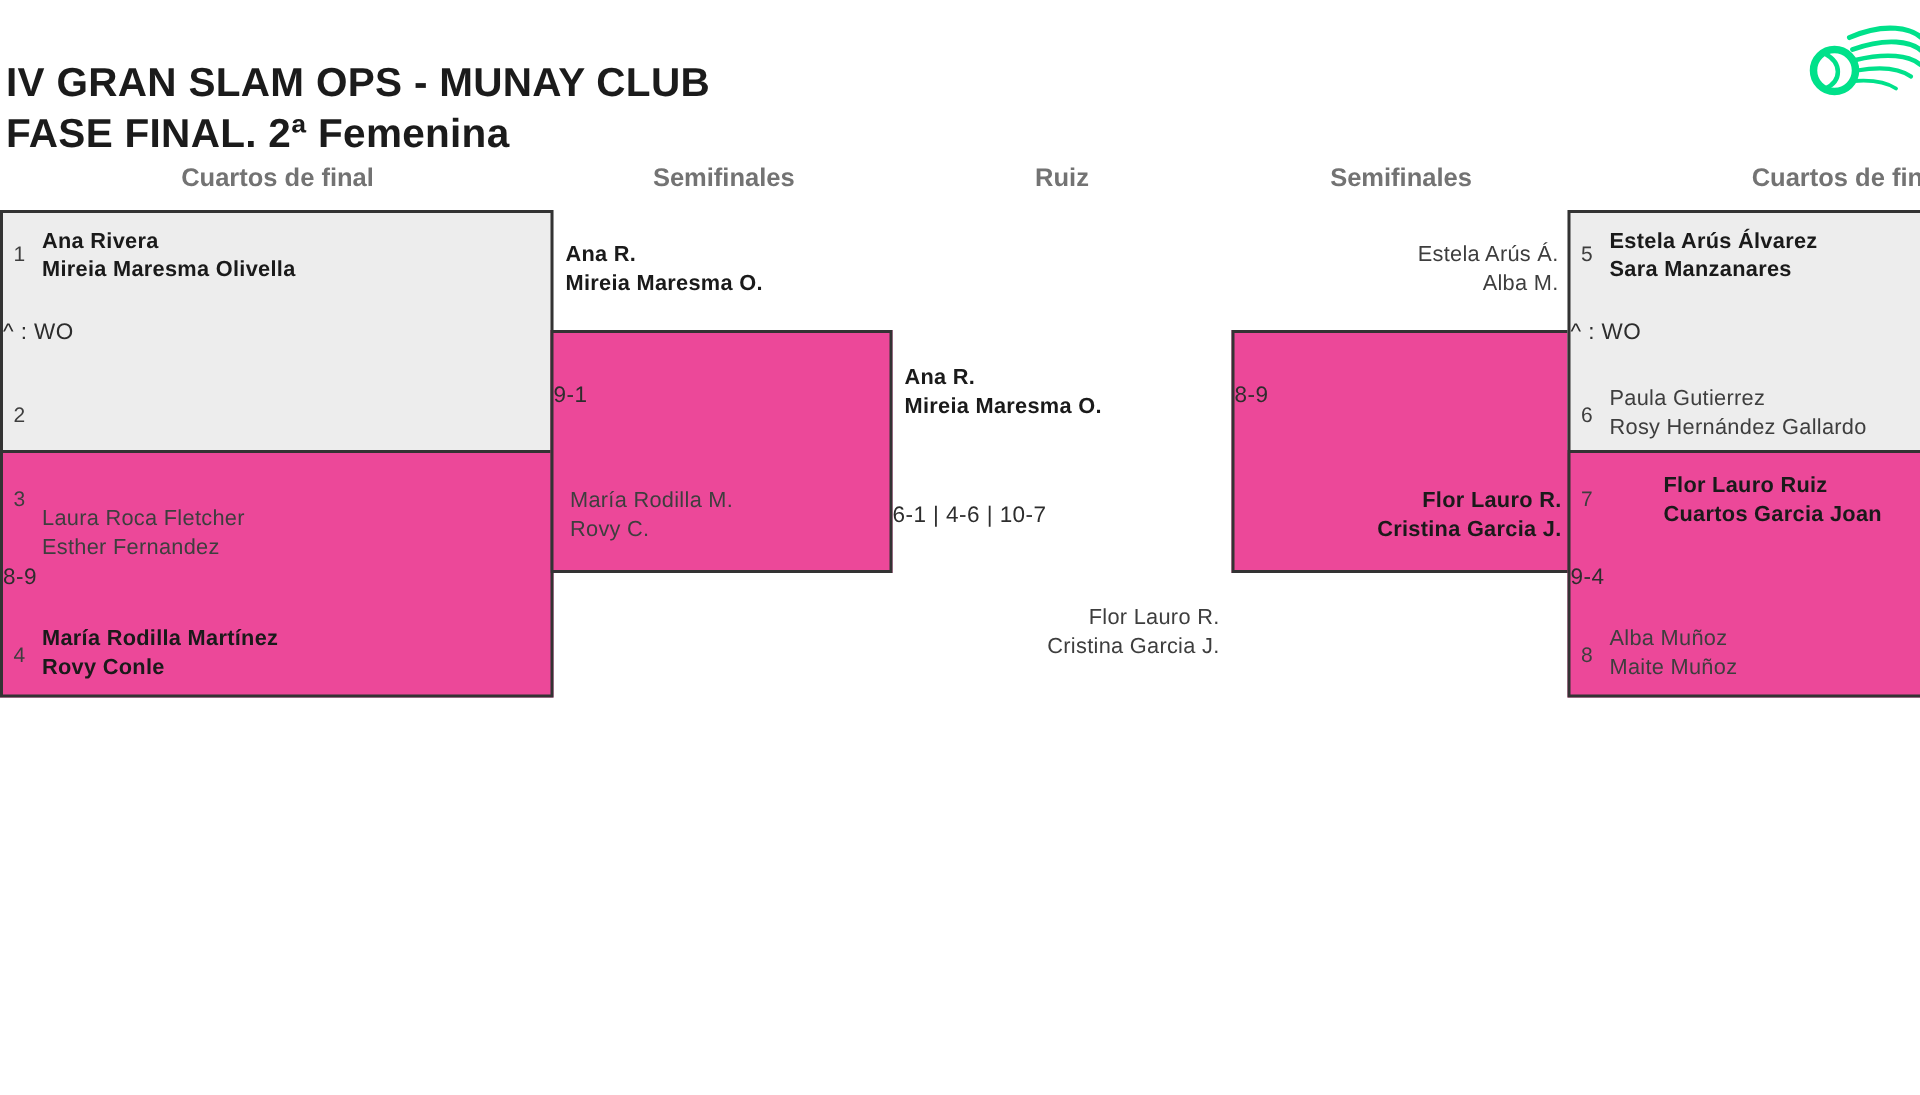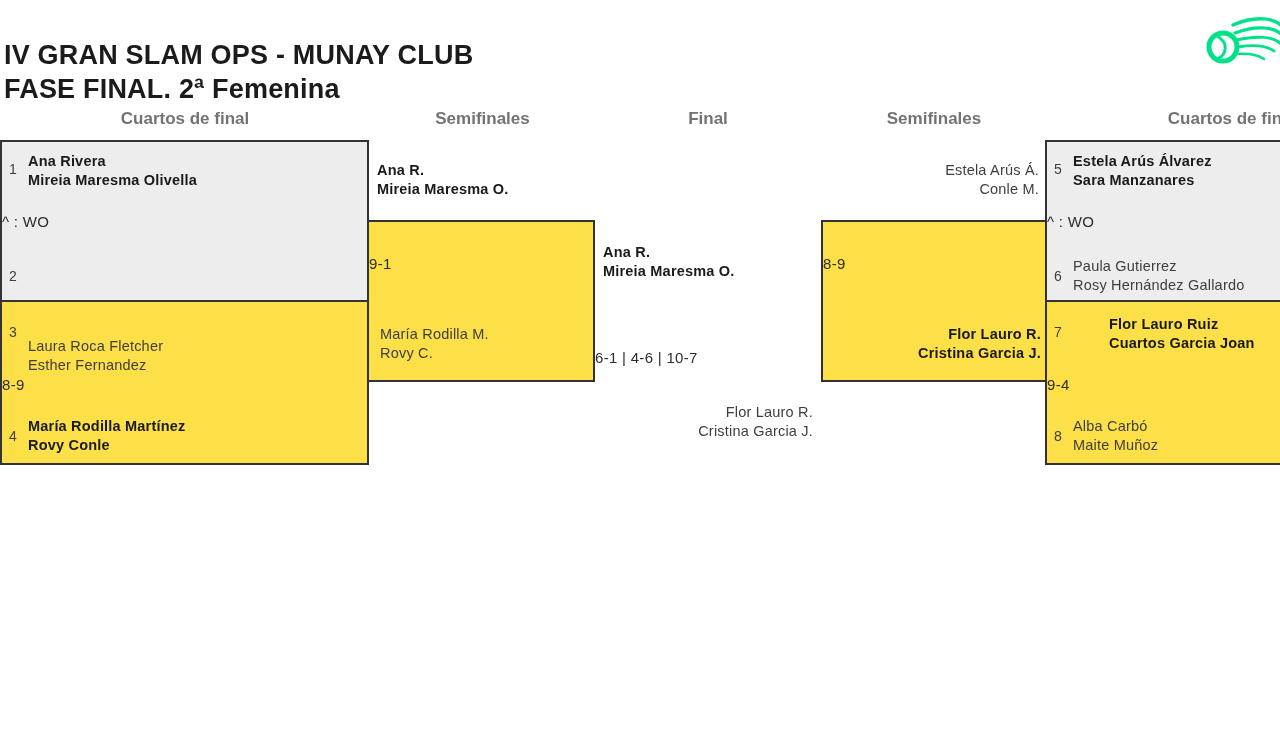--- a/index.html
+++ b/index.html
@@ -14,21 +14,21 @@
     position:absolute; left:4px; top:6px;
     font-size:27px; font-weight:700; line-height:34px; color:#1b1b1b;
     letter-spacing:0.2px; white-space:nowrap;margin-top:32px;
   }
   .logo { position:absolute; left:1200px; top:10px; width:84px; height:62px; }
   .round-header {
     position:absolute; top:109px; font-size:17px; font-weight:700;
     color:#737373; text-align:center; white-space:nowrap;
   }
   .box {
-    position:absolute; border:2px solid #333333; background:#fde047;
+    position:absolute; border:2px solid #333333; background:#ec4899;
   }
   .box.gray { background:#ededed; }
   .seed {
     position:absolute; left:7px; font-size:14px; color:#3e3e3e; line-height:18px;
   }
   .team {
     position:absolute; font-size:14.5px; line-height:19px; letter-spacing:0.2px;
     white-space:nowrap;
   }
   .team div { white-space:nowrap; }
@@ -65,21 +65,21 @@
         <path d="M35 23 C 57 15, 75 17, 82 25" stroke-width="3.2"></path>
         <path d="M37 30 C 58 25, 73 27, 80 33" stroke-width="3"></path>
         <path d="M38 37 C 55 34, 67 36, 74 41" stroke-width="2.8"></path>
         <path d="M36 44 C 49 43, 58 45, 64 49" stroke-width="2.6"></path>
       </g>
     </svg>
   </div>
 
   <div class="round-header" style="left:0; width:370px;">Cuartos de final</div>
   <div class="round-header" style="left:370px; width:225px;">Semifinales</div>
-  <div class="round-header" style="left:595px; width:226px;">Final</div>
+  <div class="round-header" style="left:595px; width:226px;">Ruiz</div>
   <div class="round-header" style="left:821px; width:226px;">Semifinales</div>
   <div class="round-header" style="left:1047px; width:370px;">Cuartos de final</div>
 
   <div class="box gray" style="left:0; top:140px; width:369px; height:162px;">
     <div class="seed qf-seed-top">1</div>
     <div class="team winner qf-team-top">
       <div>Ana Rivera</div>
       <div>Mireia Maresma Olivella</div>
     </div>
     <div class="score qf-score">^ : WO</div>
@@ -114,29 +114,29 @@
     <div class="team loser" style="left:11px; top:103px;">
       <div>María Rodilla M.</div>
       <div>Rovy C.</div>
     </div>
   </div>
 
   <div class="team winner" style="left:603px; top:243px;">
     <div>Ana R.</div>
     <div>Mireia Maresma O.</div>
   </div>
-  <div class="score" style="left:595px; width:268px; top:335px;margin-top:14px;">6-1 | 4-6 | 10-7</div>
+  <div class="score" style="left:595px; width:268px; top:335px;">6-1 | 4-6 | 10-7</div>
   <div class="team loser rt" style="left:595px; width:218px; top:403px;">
     <div>Flor Lauro R.</div>
     <div>Cristina Garcia J.</div>
   </div>
 
   <div class="team loser rt" style="left:821px; width:218px; top:161px;">
     <div>Estela Arús Á.</div>
-    <div>Conle M.</div>
+    <div>Alba M.</div>
   </div>
 
   <div class="box" style="left:821px; top:220px; width:226px; height:162px;">
     <div class="score" style="top:33px;">8-9</div>
     <div class="team winner rt" style="left:8px; top:103px; width:210px;">
       <div>Flor Lauro R.</div>
       <div>Cristina Garcia J.</div>
     </div>
   </div>
 
@@ -156,18 +156,18 @@
 
   <div class="box" style="left:1045px; top:300px; width:370px; height:165px;">
     <div class="seed qf-seed-top" style="top:21px;">7</div>
     <div class="team winner qf-team-top" style="top:13px;margin-left:36px;">
       <div>Flor Lauro Ruiz</div>
       <div>Cuartos Garcia Joan</div>
     </div>
     <div class="score qf-score" style="top:74px;">9-4</div>
     <div class="seed qf-seed-bottom">8</div>
     <div class="team loser qf-team-bottom">
-      <div>Alba Carbó</div>
+      <div>Alba Muñoz</div>
       <div>Maite Muñoz</div>
     </div>
   </div>
 
 </div>
 
 </body></html>

